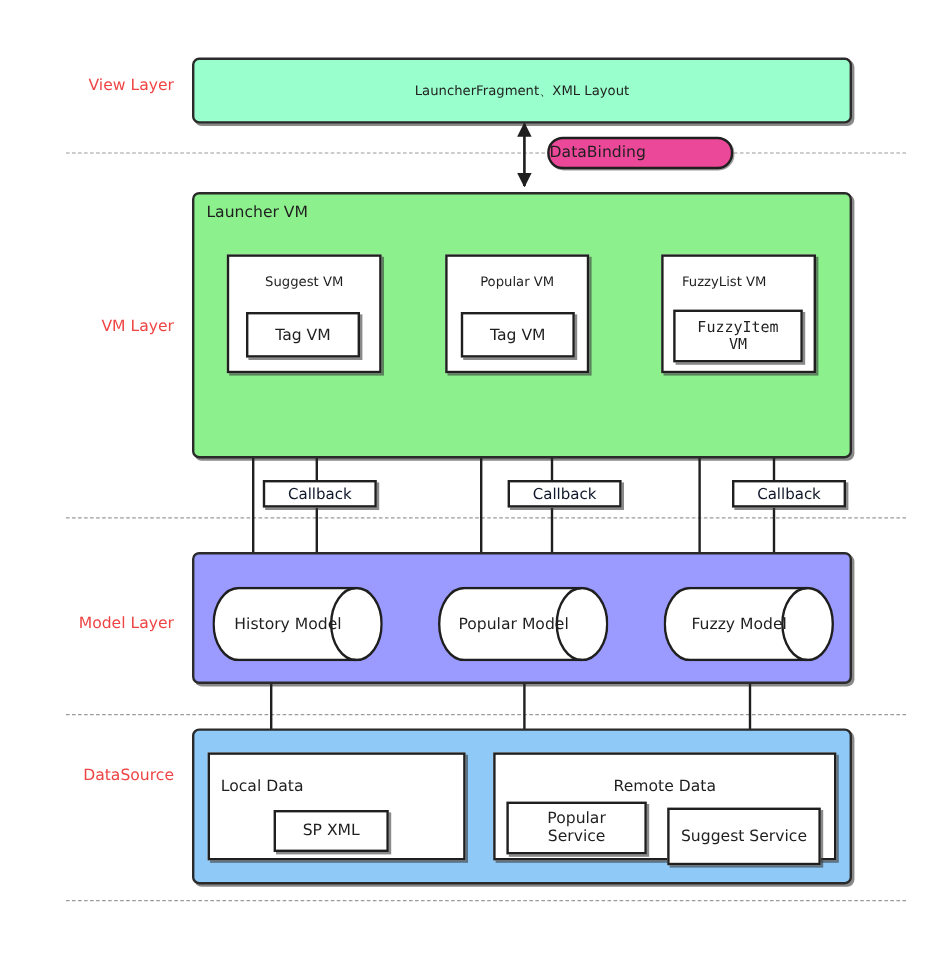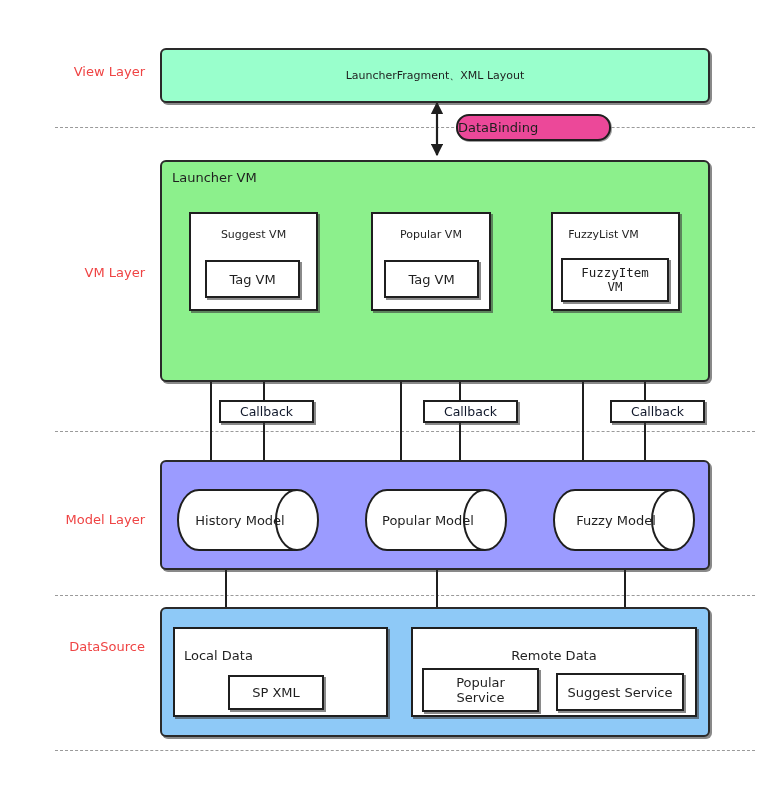--- a/index.html
+++ b/index.html
@@ -248,17 +248,17 @@
     <span>SP XML</span>
   </div>
 
   <div class="plain-box" style="left:411px; top:627px; width:286px; height:90px; display:block;">
     <div class="box-title" style="left:0; right:0; top:19px; text-align:center; width:282px;">Remote Data</div>
   </div>
   <div class="inner-box" style="left:422px; top:668px; width:117px; height:44px; white-space:pre-line;">
     <span style="white-space:pre-line;">Popular
 Service</span>
   </div>
-  <div class="inner-box" style="left:556px; top:673px; width:128px; height:38px;justify-content:center;">
+  <div class="inner-box" style="left:556px; top:673px; width:128px; height:48px;justify-content:center;">
     <span>Suggest Service</span>
   </div>
 
 </div>
 
 </body></html>

